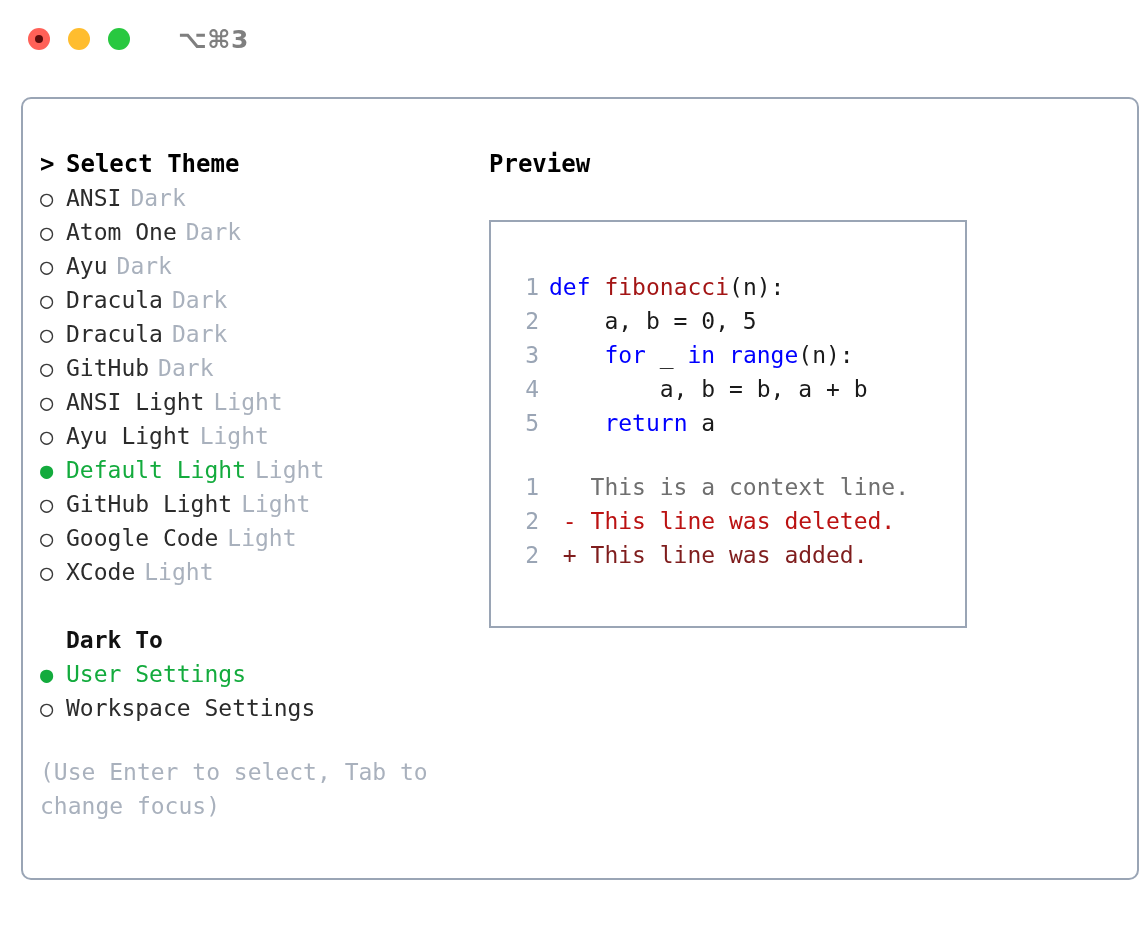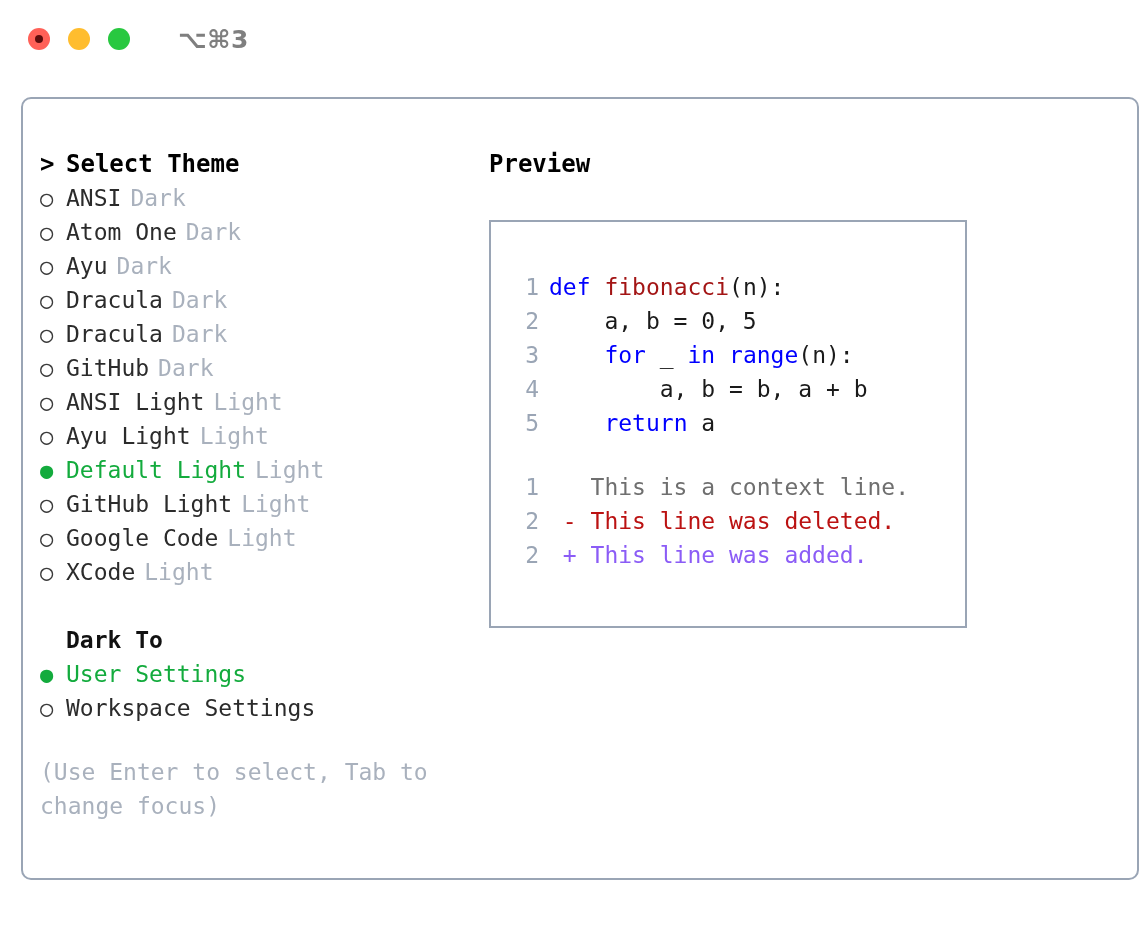--- a/index.html
+++ b/index.html
@@ -152,21 +152,21 @@
     text-align: right;
     color: #9aa5b5;
     margin-right: 10px;
   }
   .kw  { color: #0000ff; }
   .fn  { color: #a31515; }
   .pl  { color: #1a1a1a; }
   .diff-gap { height: 30px; }
   .ctx { color: #6f6f6f; }
   .del { color: #bb1212; }
-  .add { color: #8b5cf6; }
+  .add { color: #7f1d1d; }
 </style>
 </head>
 <body>
 
 <div id="window-card">
 
   <div id="titlebar">
     <div class="dot" id="dot-close">
       <div class="inner"></div>
     </div>

